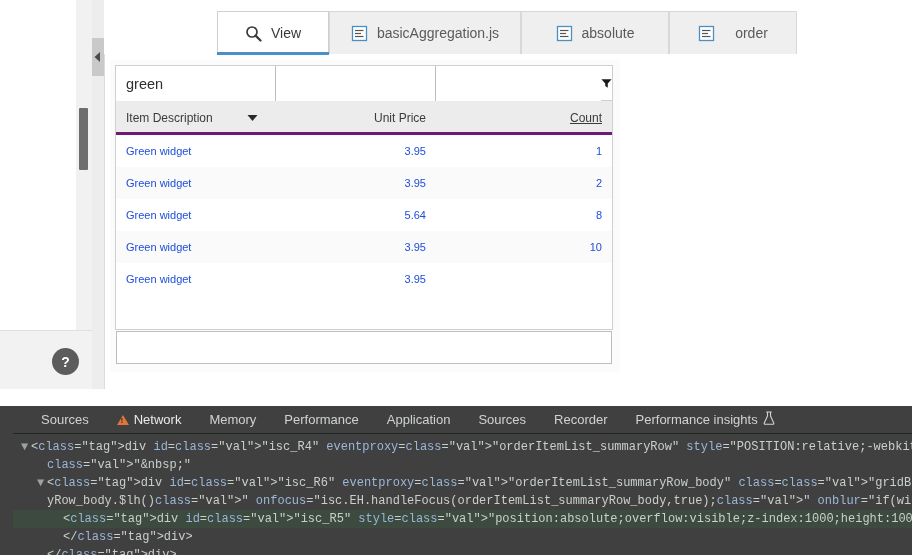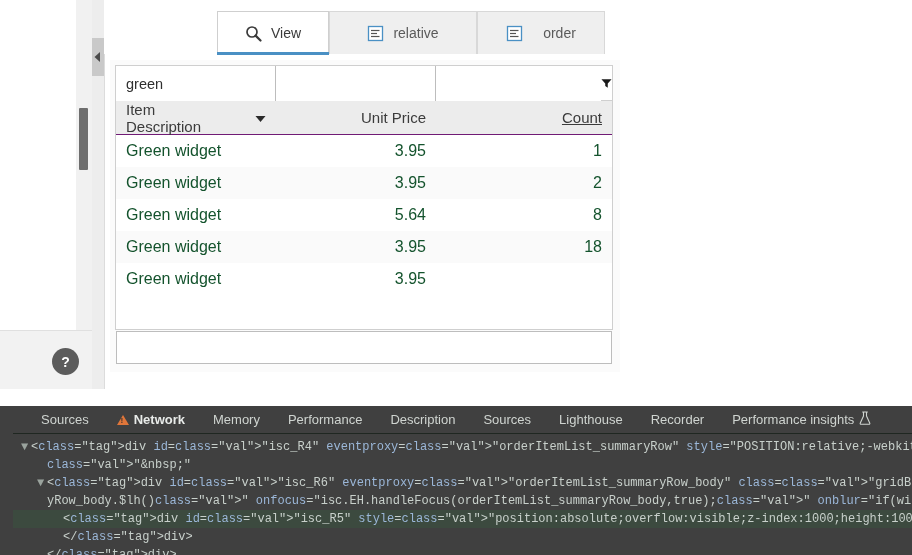--- a/index.html
+++ b/index.html
@@ -54,42 +54,42 @@
   
   .grid{position:absolute;left:115px;top:65px;width:498px;height:265px;background:#ffffff;border:1px solid #cfcfcf;box-sizing:border-box;}
   .filterrow{display:flex;height:35px;background:#7dd3fc;border-bottom:1px solid #cfcfcf;box-sizing:border-box;}
   .fcell{box-sizing:border-box;height:35px;border-right:1px solid #bdbdbd;background:#ffffff;display:flex;align-items:center;padding:0 8px;}
   .fcell input{border:none;outline:none;width:100%;font-family:"Liberation Sans",sans-serif;font-size:14.5px;color:#2f2f2f;background:transparent;}
   .fc1{width:160px;}
   .fc2{width:160px;}
   .fc3{width:165px;border-right:none;}
   .fbtn{width:11px;display:flex;align-items:center;justify-content:center;background:#ffffff;cursor:pointer;}
 
-  .headrow{display:flex;height:34px;background:#ececec;border-bottom:1px solid #701a75;box-sizing:border-box;color:#3b3b3b;font-size:15px;}
+  .headrow{display:flex;height:34px;background:#ececec;border-bottom:3px solid #701a75;box-sizing:border-box;color:#3b3b3b;font-size:12px;}
   .hcell{box-sizing:border-box;display:flex;align-items:center;height:33px;padding:0 10px;}
   .h1{width:160px;justify-content:flex-start;gap:34px;}
   .h2{width:160px;justify-content:flex-end;}
   .h3{width:176px;justify-content:flex-end;text-decoration:underline;}
 
-  .drow{display:flex;height:32px;font-size:16px;color:#14532d;box-sizing:border-box;cursor:default;align-items:flex-end;}
+  .drow{display:flex;height:32px;font-size:11px;color:#1d4ed8;box-sizing:border-box;cursor:default;align-items:flex-end;}
   .drow.alt{background:#fafafa;}
   .dcell{box-sizing:border-box;display:flex;align-items:center;height:32px;padding:0 10px;}
   .d1{width:160px;justify-content:flex-start;}
   .d2{width:160px;justify-content:flex-end;}
   .d3{width:176px;justify-content:flex-end;}
 
   
   .summaryrow{position:absolute;left:116px;top:331px;width:496px;height:33px;background:#ffffff;border:1px solid #bdbdbd;box-sizing:border-box;}
   .grid-shadowbg{position:absolute;left:110px;top:60px;width:510px;height:312px;background:#fbfbfb;}
 
   
   .devtools{position:absolute;left:0;top:406px;width:912px;height:166px;background:#404040;overflow:hidden;padding-left:13px;}
   .dt-tabs{height:27px;display:flex;align-items:center;padding-left:14px;gap:0;border-bottom:1px solid #1f2721;}
   .dt-tab{color:#cfd4d0;font-size:13px;padding:0 14px;white-space:nowrap;display:flex;align-items:center;gap:5px;cursor:pointer;height:27px;}
-  .dt-tab.warn-tab{color:#e8ebe9;font-weight:bold;}
+  .dt-tab.warn-tab{color:#e8ebe9;}
   .warn-icon{display:inline-block;width:0;height:0;border-left:6px solid transparent;border-right:6px solid transparent;border-bottom:10px solid #e0763a;position:relative;}
   .warn-icon:after{content:"!";position:absolute;left:-2px;top:1px;font-size:7px;color:#2b2b2b;font-weight:bold;line-height:9px;}
 
   .dt-code{font-family:"Liberation Mono", monospace;font-size:12px;line-height:18px;white-space:pre;padding-top:4px;color:#c8d0cb;}
   .cline{padding-left:8px;height:18px;position:relative;}
   .cline.sel{background:#3c4a3f;}
   .tw{color:#9aa39d;display:inline-block;width:10px;}
   .attr{color:#9bb7d8;font-style:normal;}
   .punct{color:#c8d0cb;}
 </style>
@@ -128,31 +128,42 @@
         <div class="tab t-view active">
           <span class="ticon">
             <svg width="17" height="17" viewBox="0 0 17 17" aria-hidden="true">
               <circle cx="7" cy="7" r="5" fill="none" stroke="#3a3a3a" stroke-width="1.7"></circle>
               <line x1="10.6" y1="10.6" x2="15.5" y2="15.5" stroke="#3a3a3a" stroke-width="2.2" stroke-linecap="round"></line>
             </svg>
           </span>
           <span class="tlabel">View</span>
         </div>
 
-
-        <div class="tab t-oi">
+        <div class="tab t-basic">
           <span class="ticon">
             <svg width="17" height="17" viewBox="0 0 17 17" aria-hidden="true">
               <rect x="1.5" y="1.5" width="14" height="14" fill="#ffffff" stroke="#4a90c4" stroke-width="1.3"></rect>
               <line x1="4" y1="5.5" x2="12.5" y2="5.5" stroke="#555" stroke-width="1.2"></line>
               <line x1="4" y1="8.5" x2="10" y2="8.5" stroke="#555" stroke-width="1.2"></line>
               <line x1="4" y1="11.5" x2="12.5" y2="11.5" stroke="#555" stroke-width="1.2"></line>
             </svg>
           </span>
-          <span class="tlabel">relative</span>
+          <span class="tlabel">basicAggregation.js</span>
+        </div>
+
+        <div class="tab t-oi">
+          <span class="ticon">
+            <svg width="17" height="17" viewBox="0 0 17 17" aria-hidden="true">
+              <rect x="1.5" y="1.5" width="14" height="14" fill="#ffffff" stroke="#4a90c4" stroke-width="1.3"></rect>
+              <line x1="4" y1="5.5" x2="12.5" y2="5.5" stroke="#555" stroke-width="1.2"></line>
+              <line x1="4" y1="8.5" x2="10" y2="8.5" stroke="#555" stroke-width="1.2"></line>
+              <line x1="4" y1="11.5" x2="12.5" y2="11.5" stroke="#555" stroke-width="1.2"></line>
+            </svg>
+          </span>
+          <span class="tlabel">absolute</span>
         </div>
 
         <div class="tab t-o">
           <span class="ticon">
             <svg width="17" height="17" viewBox="0 0 17 17" aria-hidden="true">
               <rect x="1.5" y="1.5" width="14" height="14" fill="#ffffff" stroke="#4a90c4" stroke-width="1.3"></rect>
               <line x1="4" y1="5.5" x2="12.5" y2="5.5" stroke="#555" stroke-width="1.2"></line>
               <line x1="4" y1="8.5" x2="10" y2="8.5" stroke="#555" stroke-width="1.2"></line>
               <line x1="4" y1="11.5" x2="12.5" y2="11.5" stroke="#555" stroke-width="1.2"></line>
             </svg>
@@ -212,21 +223,21 @@
         <div class="dcell d3">2</div>
       </div>
       <div class="drow">
         <div class="dcell d1">Green widget</div>
         <div class="dcell d2">5.64</div>
         <div class="dcell d3">8</div>
       </div>
       <div class="drow alt">
         <div class="dcell d1">Green widget</div>
         <div class="dcell d2">3.95</div>
-        <div class="dcell d3">18</div>
+        <div class="dcell d3">10</div>
       </div>
       <div class="drow">
         <div class="dcell d1">Green widget</div>
         <div class="dcell d2">3.95</div>
       </div>
 
     </div>
 
     <div class="summaryrow"></div>
 
@@ -242,27 +253,24 @@
         <span class="warn-icon"></span>
         <span>Network</span>
       </div>
       <div class="dt-tab">
         <span>Memory</span>
       </div>
       <div class="dt-tab">
         <span>Performance</span>
       </div>
       <div class="dt-tab">
-        <span>Description</span>
+        <span>Application</span>
       </div>
       <div class="dt-tab">
         <span>Sources</span>
-      </div>
-      <div class="dt-tab">
-        <span>Lighthouse</span>
       </div>
       <div class="dt-tab">
         <span>Recorder</span>
       </div>
       <div class="dt-tab">
         <span>Performance insights</span>
         <span>
           <svg width="12" height="14" viewBox="0 0 12 14" aria-hidden="true">
             <path d="M4.5 1 L4.5 5 L1.2 12.2 A0.8 0.8 0 0 0 2 13.3 L10 13.3 A0.8 0.8 0 0 0 10.8 12.2 L7.5 5 L7.5 1" fill="none" stroke="#cfd4d0" stroke-width="1.1" stroke-linejoin="round"></path>
             <line x1="3.6" y1="1" x2="8.4" y2="1" stroke="#cfd4d0" stroke-width="1.1" stroke-linecap="round"></line>

